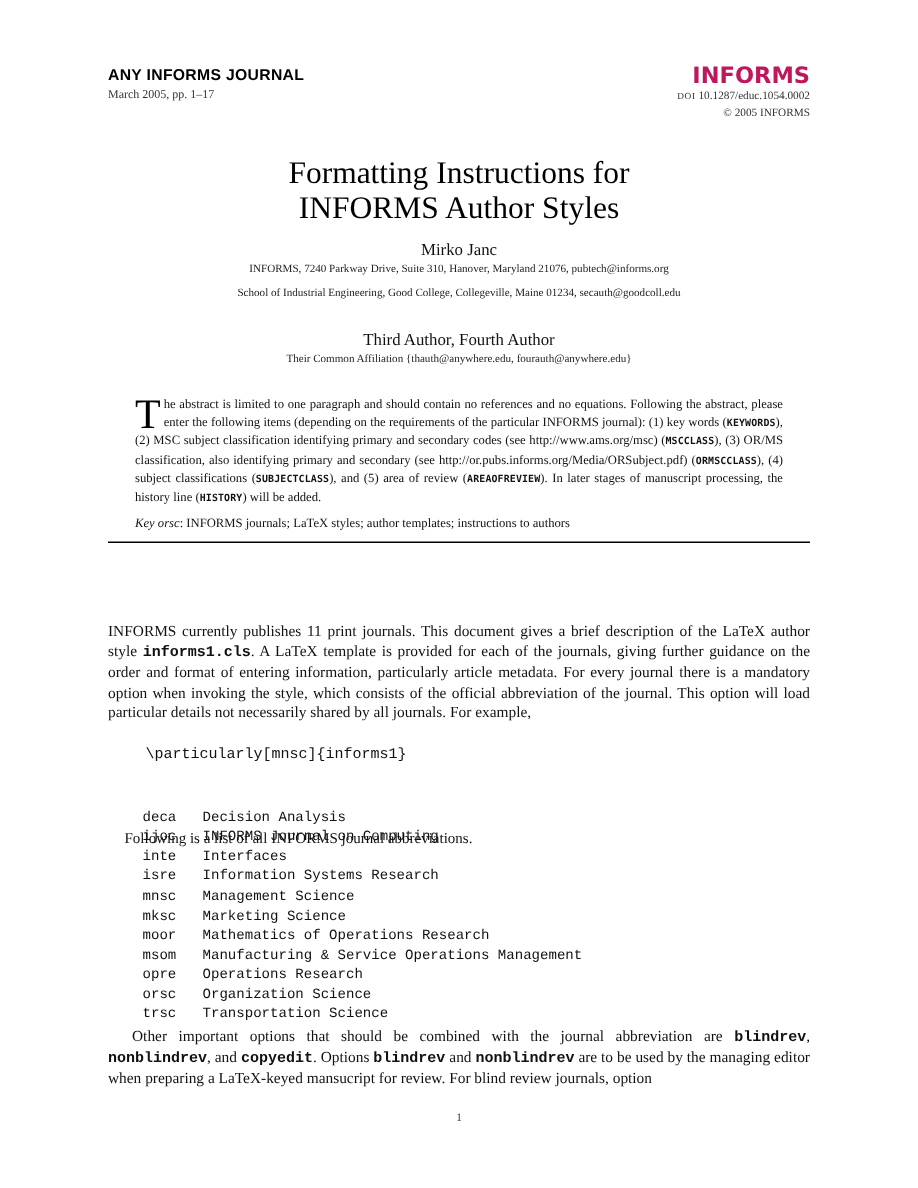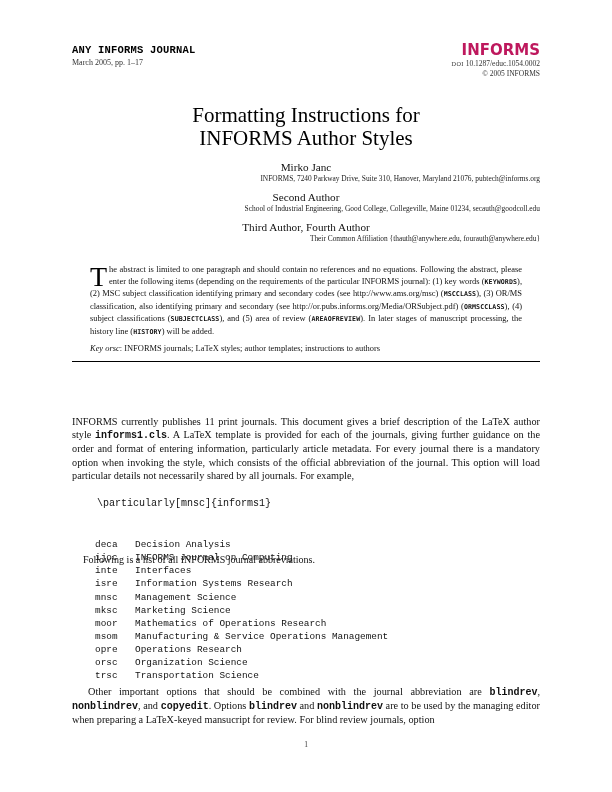--- a/index.html
+++ b/index.html
@@ -1,31 +1,31 @@
 <!DOCTYPE html>
 <html><head>
 <meta charset="utf-8">
 <style>
   * { margin: 0; padding: 0; box-sizing: border-box; }
   html, body { width: 612px; height: 792px; background: #ffffff; overflow: hidden; }
   body { position: relative; color: #111; font-family: "DejaVu Serif", "Liberation Serif", serif; }
   .page { position: absolute; left: 0; top: 0; width: 612px; height: 792px; }
 
   .hdr-left { position: absolute; left: 72px; top: 44px; }
-  .journal-name { font-family: Liberation Mono, monospace; font-weight: bold; font-size: 10.5px; letter-spacing: 0.2px; color: #000; line-height: 13px; }
+  .journal-name { font-family: Liberation Sans, sans-serif; font-weight: bold; font-size: 10.5px; letter-spacing: 0.2px; color: #000; line-height: 13px; }
   .issue-line { font-family: "Liberation Serif", serif; font-size: 8px; line-height: 11px; color: #333; }
   .hdr-right { position: absolute; right: 72px; top: 42px; text-align: right; }
   .brand { font-family: "DejaVu Sans", "Liberation Sans", sans-serif; font-weight: bold; font-size: 15px; line-height: 17px; color: #be185d; }
   .doi, .copyright { font-family: "Liberation Serif", serif; font-size: 7.5px; line-height: 10px; color: #333; }
   .doi .sc { font-size: 6.2px; letter-spacing: 0.4px; }
 
   .title { position: absolute; left: 72px; width: 468px; top: 104px; text-align: center; font-family: "Liberation Serif", serif; font-size: 21px; line-height: 23px; color: #000; }
   .author-block { position: absolute; left: 72px; width: 468px; text-align: center; }
   .author-name { font-family: "Liberation Serif", serif; font-size: 11.2px; line-height: 14px; color: #111; }
-  .affil { font-family: "Liberation Serif", serif; font-size: 7.4px; line-height: 10px; color: #222; white-space: nowrap; text-align: right; }
+  .affil { font-family: "Liberation Serif", serif; font-size: 7.4px; line-height: 10px; color: #222; white-space: nowrap; }
 
   .abstract { position: absolute; left: 90px; width: 432px; top: 264px; font-family: "Liberation Serif", serif; font-size: 8.45px; line-height: 11.5px; color: #111; text-align: justify; hyphens: manual; }
   .dropcap { float: left; font-family: "Liberation Serif", serif; font-size: 28px; line-height: 21px; margin: 2px 2px 0 0; color: #000; }
   .tt { font-family: "DejaVu Sans Mono", "Liberation Mono", monospace; font-size: 6.6px; font-weight: bold; letter-spacing: 0.1px; }
   .keywords { margin-top: 5px; text-align: left; }
   .kw-label { font-style: italic; }
 
   .rule { position: absolute; left: 72px; width: 468px; top: 361px; height: 1.2px; background: #000; }
 
   .section-head { position: absolute; left: 72px; top: 398px; font-family: "Liberation Serif", serif; font-weight: bold; font-size: 13px; line-height: 15px; color: #000; }
@@ -63,21 +63,20 @@
   <div class="title">
     <div>Formatting Instructions for</div>
     <div>INFORMS Author Styles</div>
   </div>
 
   <div class="author-block" style="top:160px;">
     <div class="author-name">Mirko Janc</div>
     <div class="affil">INFORMS, 7240 Parkway Drive, Suite 310, Hanover, Maryland 21076, pubtech@informs.org</div>
   </div>
   <div class="author-block" style="top:190px;">
-    <div class="author-name">Second Author</div>
     <div class="affil">School of Industrial Engineering, Good College, Collegeville, Maine 01234, secauth@goodcoll.edu</div>
   </div>
   <div class="author-block" style="top:220px;">
     <div class="author-name">Third Author, Fourth Author</div>
     <div class="affil">Their Common Affiliation {thauth@anywhere.edu, fourauth@anywhere.edu}</div>
   </div>
 
   <div class="abstract">
     <p><span class="dropcap">T</span><span>he abstract is limited to one paragraph and should contain no references and no equations. Following the abstract, please enter the following items (depending on the requirements of the particular INFORMS journal): (1) key words (</span><span class="tt">KEYWORDS</span><span>), (2) MSC subject classification identifying primary and secondary codes (see http://www.ams.org/msc) (</span><span class="tt">MSCCLASS</span><span>), (3) OR/MS classification, also identifying primary and secondary (see http://or.pubs.informs.org/Media/ORSubject.pdf) (</span><span class="tt">ORMSCCLASS</span><span>), (4) subject classifications (</span><span class="tt">SUBJECTCLASS</span><span>), and (5) area of review (</span><span class="tt">AREAOFREVIEW</span><span>). In later stages of manuscript processing, the history line (</span><span class="tt">HISTORY</span><span>) will be added.</span></p>
     <p class="keywords"><span class="kw-label">Key orsc</span><span>: INFORMS journals; LaTeX styles; author templates; instructions to authors</span></p>

